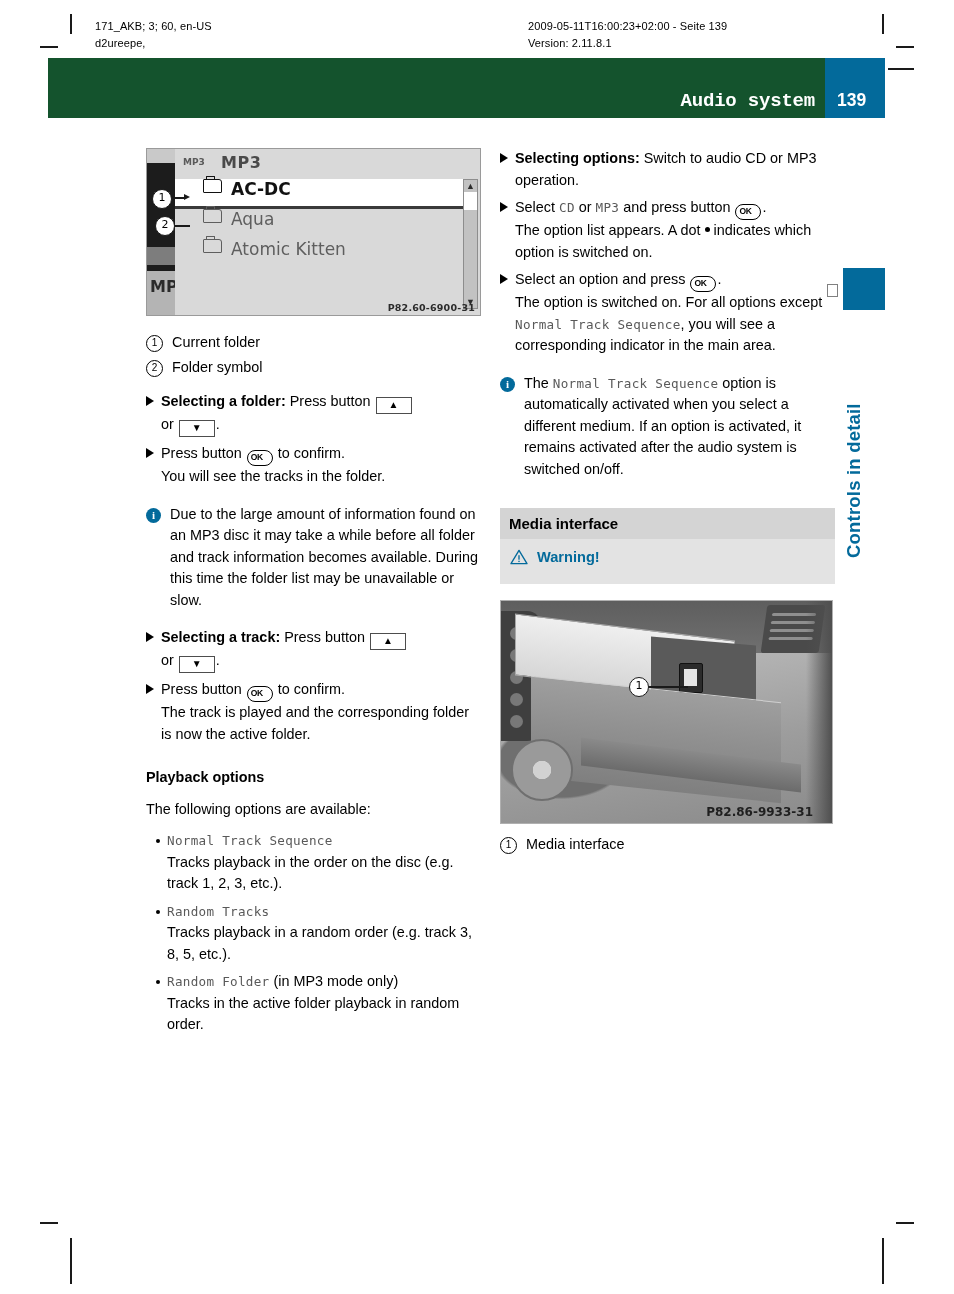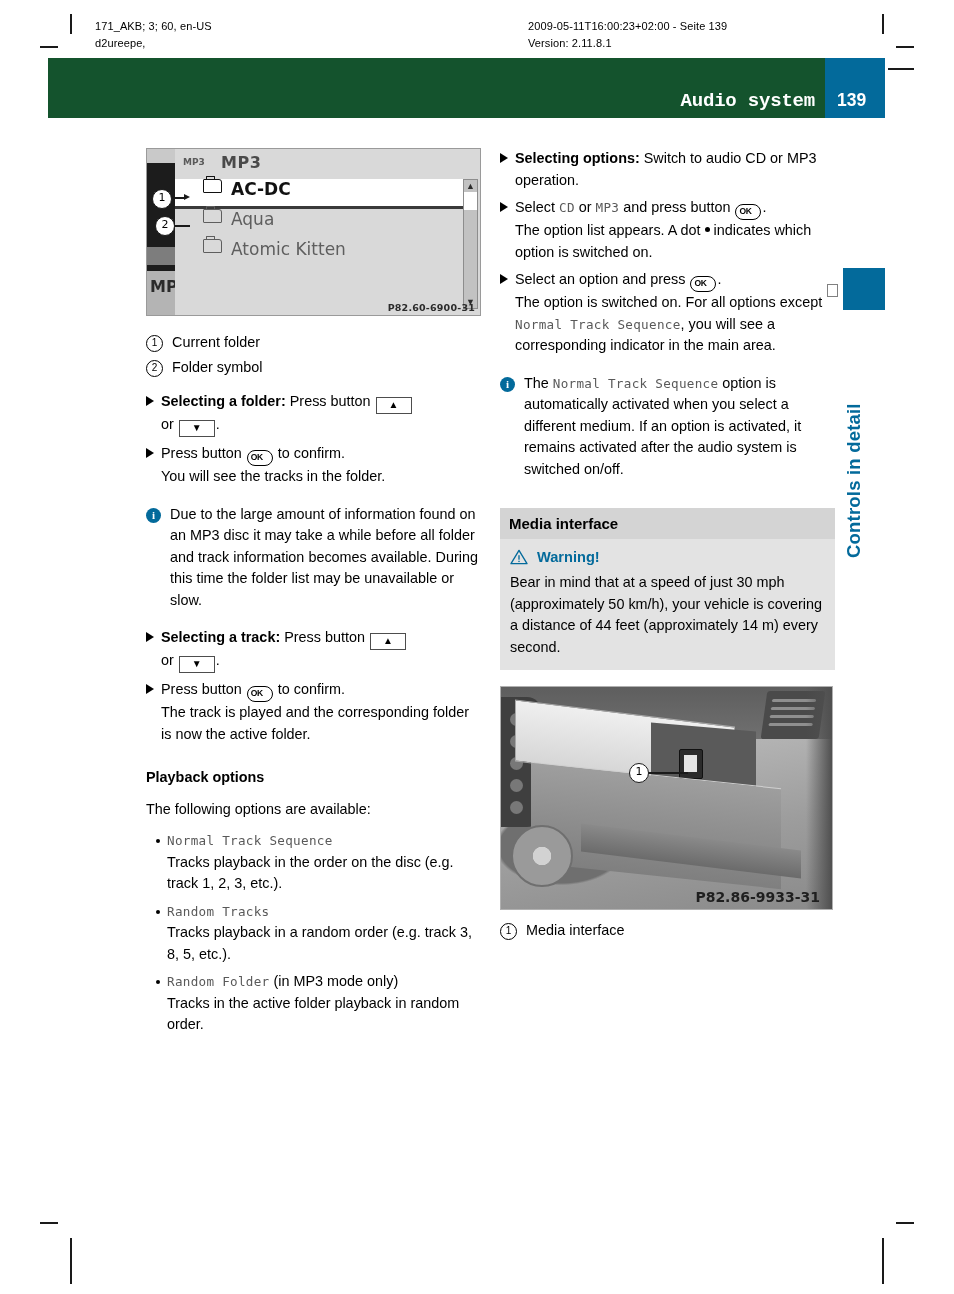--- a/index.html
+++ b/index.html
@@ -461,22 +461,22 @@
     position: absolute; left: 0; top: 10px;
     width: 40px; height: 130px;
     background: #3f3f3f;
     border-radius: 0 14px 14px 0;
   }
   .ph-leftpanel i {
     position: absolute; left: 9px; width: 13px; height: 13px;
     border-radius: 50%; background: #787878;
   }
   .ph-code {
-    position: absolute; right: 12px; bottom: 4px;
-    font-size: 14px; font-weight: bold; color: #1f1f1f;
+    position: absolute; right: 19px; bottom: 4px;
+    font-size: 12px; font-weight: bold; color: #1f1f1f;
     font-family: "DejaVu Sans", sans-serif;
   }
   .ph-rightedge{
     position:absolute; right:0; top:0; width:26px; height:222px;
     background: linear-gradient(90deg, rgba(60,60,60,0), #4f4f4f);
   }
 </style>
 </head>
 <body>
 
@@ -705,21 +705,20 @@
 
     <div class="warnbox">
       <div class="warn-head">
         <svg class="warn-tri" viewBox="0 0 20 18">
           <polygon points="10,1.5 19,16.5 1,16.5" fill="none" stroke="#036a9b" stroke-width="1.5" stroke-linejoin="round"></polygon>
           <rect x="9.25" y="7" width="1.5" height="5" fill="#036a9b"></rect>
           <rect x="9.25" y="13.2" width="1.5" height="1.5" fill="#036a9b"></rect>
         </svg>
         <span>Warning!</span>
       </div>
-      <div class="warn-p">Bear in mind that at a speed of just 30 mph (approximately 50 km/h), your vehicle is covering a distance of 44 feet (approximately 14 m) every second.</div>
     </div>
 
     <div class="spacer-md"></div>
 
     <div class="fig-photo">
       <div class="ph-dash"></div>
       <div class="ph-upper"></div>
       <div class="ph-vent">
           <i style="top:8px"></i>
           <i style="top:16px"></i>

